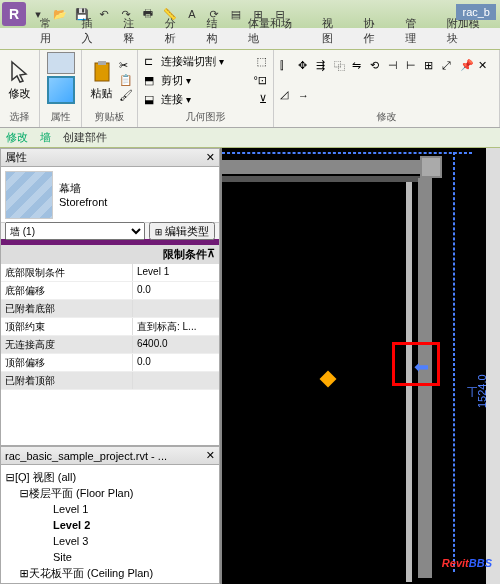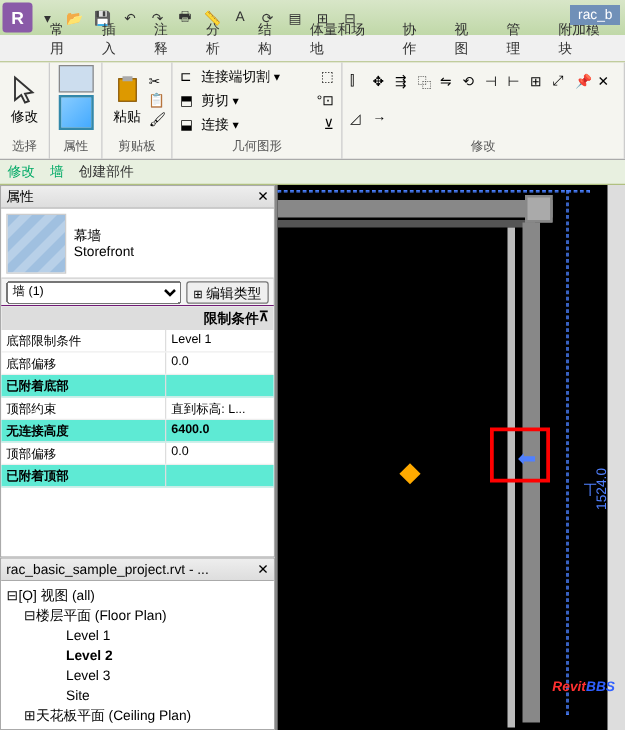--- a/index.html
+++ b/index.html
@@ -28,27 +28,27 @@
 
 .workspace { display: flex; height: 436px; }
 .left-panels { width: 222px; display: flex; flex-direction: column; border-right: 2px solid #888; }
 
 .props-panel { flex: 1; background: #f4f4f4; border: 1px solid #aaa; display: flex; flex-direction: column; }
 .panel-header { height: 18px; background: linear-gradient(#eee, #ddd); border-bottom: 1px solid #aaa; display: flex; align-items: center; justify-content: space-between; padding: 0 4px; }
 .panel-header .close { cursor: pointer; }
 .type-selector { height: 56px; display: flex; align-items: center; gap: 6px; padding: 4px; background: white; border-bottom: 1px solid #ccc; }
 .type-thumb { width: 48px; height: 48px; border: 1px solid #ccc; background: linear-gradient(135deg, #a0c0e0 25%, #b8d0e8 25%, #b8d0e8 50%, #a0c0e0 50%, #a0c0e0 75%, #b8d0e8 75%); background-size: 20px 20px; }
 .type-text { display: flex; flex-direction: column; }
-.filter-row { height: 22px; display: flex; align-items: center; padding: 2px 4px; gap: 4px; border-bottom: 1px solid #701a75; }
+.filter-row { height: 22px; display: flex; align-items: center; padding: 2px 4px; gap: 4px; border-bottom: 6px solid #701a75; }
 .filter-row select { flex: 1; height: 18px; font-size: 10px; }
 .filter-row button { height: 18px; padding: 0 4px; font-size: 10px; cursor: pointer; }
 .props-grid { flex: 1; overflow-y: auto; background: white; }
 .props-cat { background: #ddd; padding: 2px 4px; font-weight: bold; font-size: 10px; display: flex; justify-content: flex-end; }
 .props-row { display: flex; border-bottom: 1px solid #eee; height: 18px; }
-.props-row.gray { background: #5eead4; font-weight: bold; }
+.props-row.gray { background: #e5e5e5; }
 .props-row .lbl { width: 132px; padding: 2px 4px; border-right: 1px solid #ddd; font-size: 10px; }
 .props-row .val { flex: 1; padding: 2px 4px; font-size: 10px; }
 .props-footer { height: 22px; display: flex; align-items: center; justify-content: space-between; padding: 2px 6px; border-top: 1px solid #ccc; }
 .props-footer a { color: #06c; text-decoration: underline; cursor: pointer; }
 .props-footer button { padding: 1px 16px; font-size: 10px; cursor: pointer; }
 
 .browser-panel { height: 138px; background: #f4f4f4; border: 1px solid #aaa; display: flex; flex-direction: column; }
 .browser-tree { flex: 1; background: white; overflow: auto; padding: 4px; }
 .tree-node { white-space: nowrap; font-size: 11px; line-height: 16px; }
 .tree-indent-1 { padding-left: 14px; }
@@ -61,21 +61,21 @@
 .wall-h { position: absolute; background: #888; }
 .wall-v { position: absolute; background: #888; }
 .dim-line { position: absolute; border: 1px dashed #4a80ff; }
 .grid-marker { position: absolute; width: 22px; height: 22px; border: 2px solid #888; background: #aaa; }
 .red-box { position: absolute; border: 3px solid #ff0000; }
 .orange-diamond { position: absolute; width: 12px; height: 12px; background: #fa0; transform: rotate(45deg); }
 .arrow-left { position: absolute; color: #5080ff; font-size: 18px; }
 .dim-text { position: absolute; color: #5080ff; font-size: 11px; transform: rotate(-90deg); transform-origin: left top; }
 .t-mark { position: absolute; color: #5080ff; font-size: 14px; }
 
-.watermark { position: absolute; right: 8px; bottom: 26px; font-size: 18px; font-weight: bold; font-style: italic; margin-top: 17px; }
+.watermark { position: absolute; right: 8px; bottom: 12px; font-size: 18px; font-weight: bold; font-style: italic; margin-top: 17px; }
 .watermark .r { color: #ff3030; }
 .watermark .b { color: #3060ff; }
 </style>
 </head>
 <body>
 
 <div class="titlebar">
   <div class="logo">R</div>
   <span class="qat-btn">▾</span>
   <span class="qat-btn">📂</span>
@@ -92,22 +92,22 @@
   <div class="file-label">rac_b</div>
 </div>
 
 <div class="ribbon-tabs">
   <div class="tab">常用</div>
   <div class="tab">插入</div>
   <div class="tab">注释</div>
   <div class="tab">分析</div>
   <div class="tab">结构</div>
   <div class="tab">体量和场地</div>
+  <div class="tab">视图</div>
   <div class="tab">协作</div>
-  <div class="tab">视图</div>
   <div class="tab">管理</div>
   <div class="tab">附加模块</div>
 </div>
 
 <div class="ribbon-body">
   <div class="ribbon-group" style="width:40px">
     <div class="ribbon-group-content">
       <div class="big-btn">
         <svg class="icon" viewBox="0 0 24 24">
             <path d="M4 2l14 12-6 1 3 6-3 1-3-6-5 4z" fill="none" stroke="#333" stroke-width="1.5"></path>

